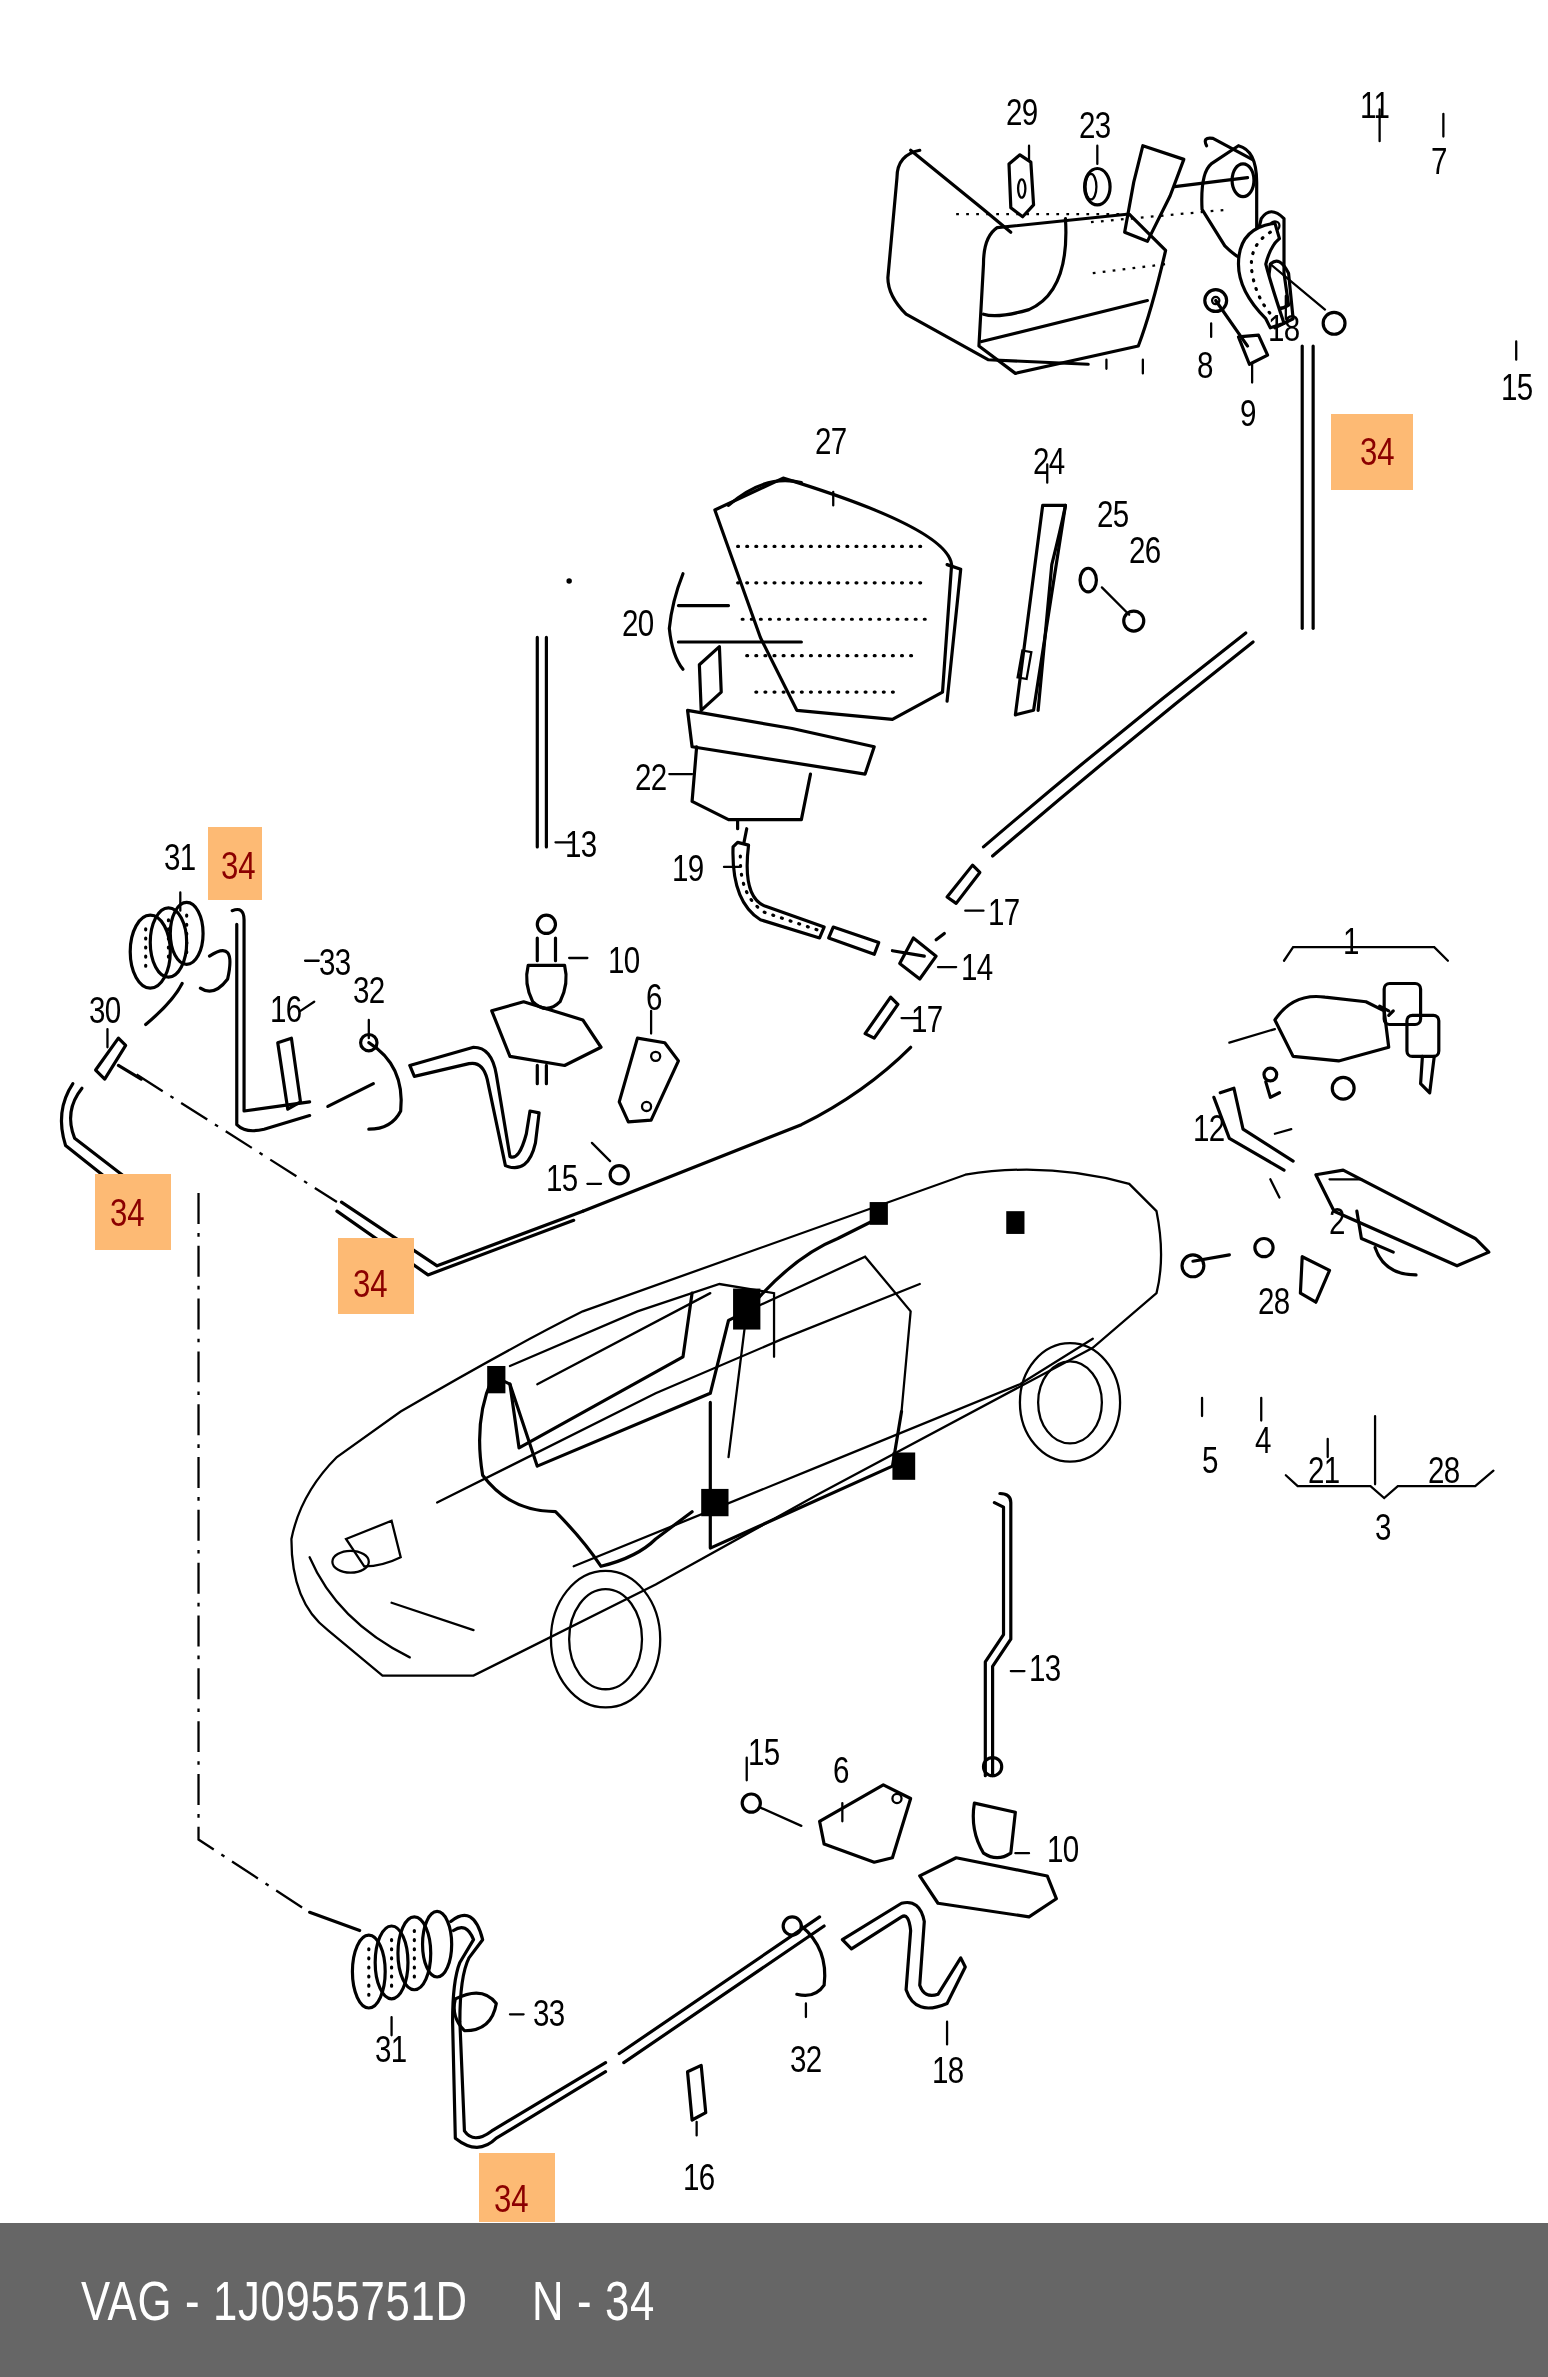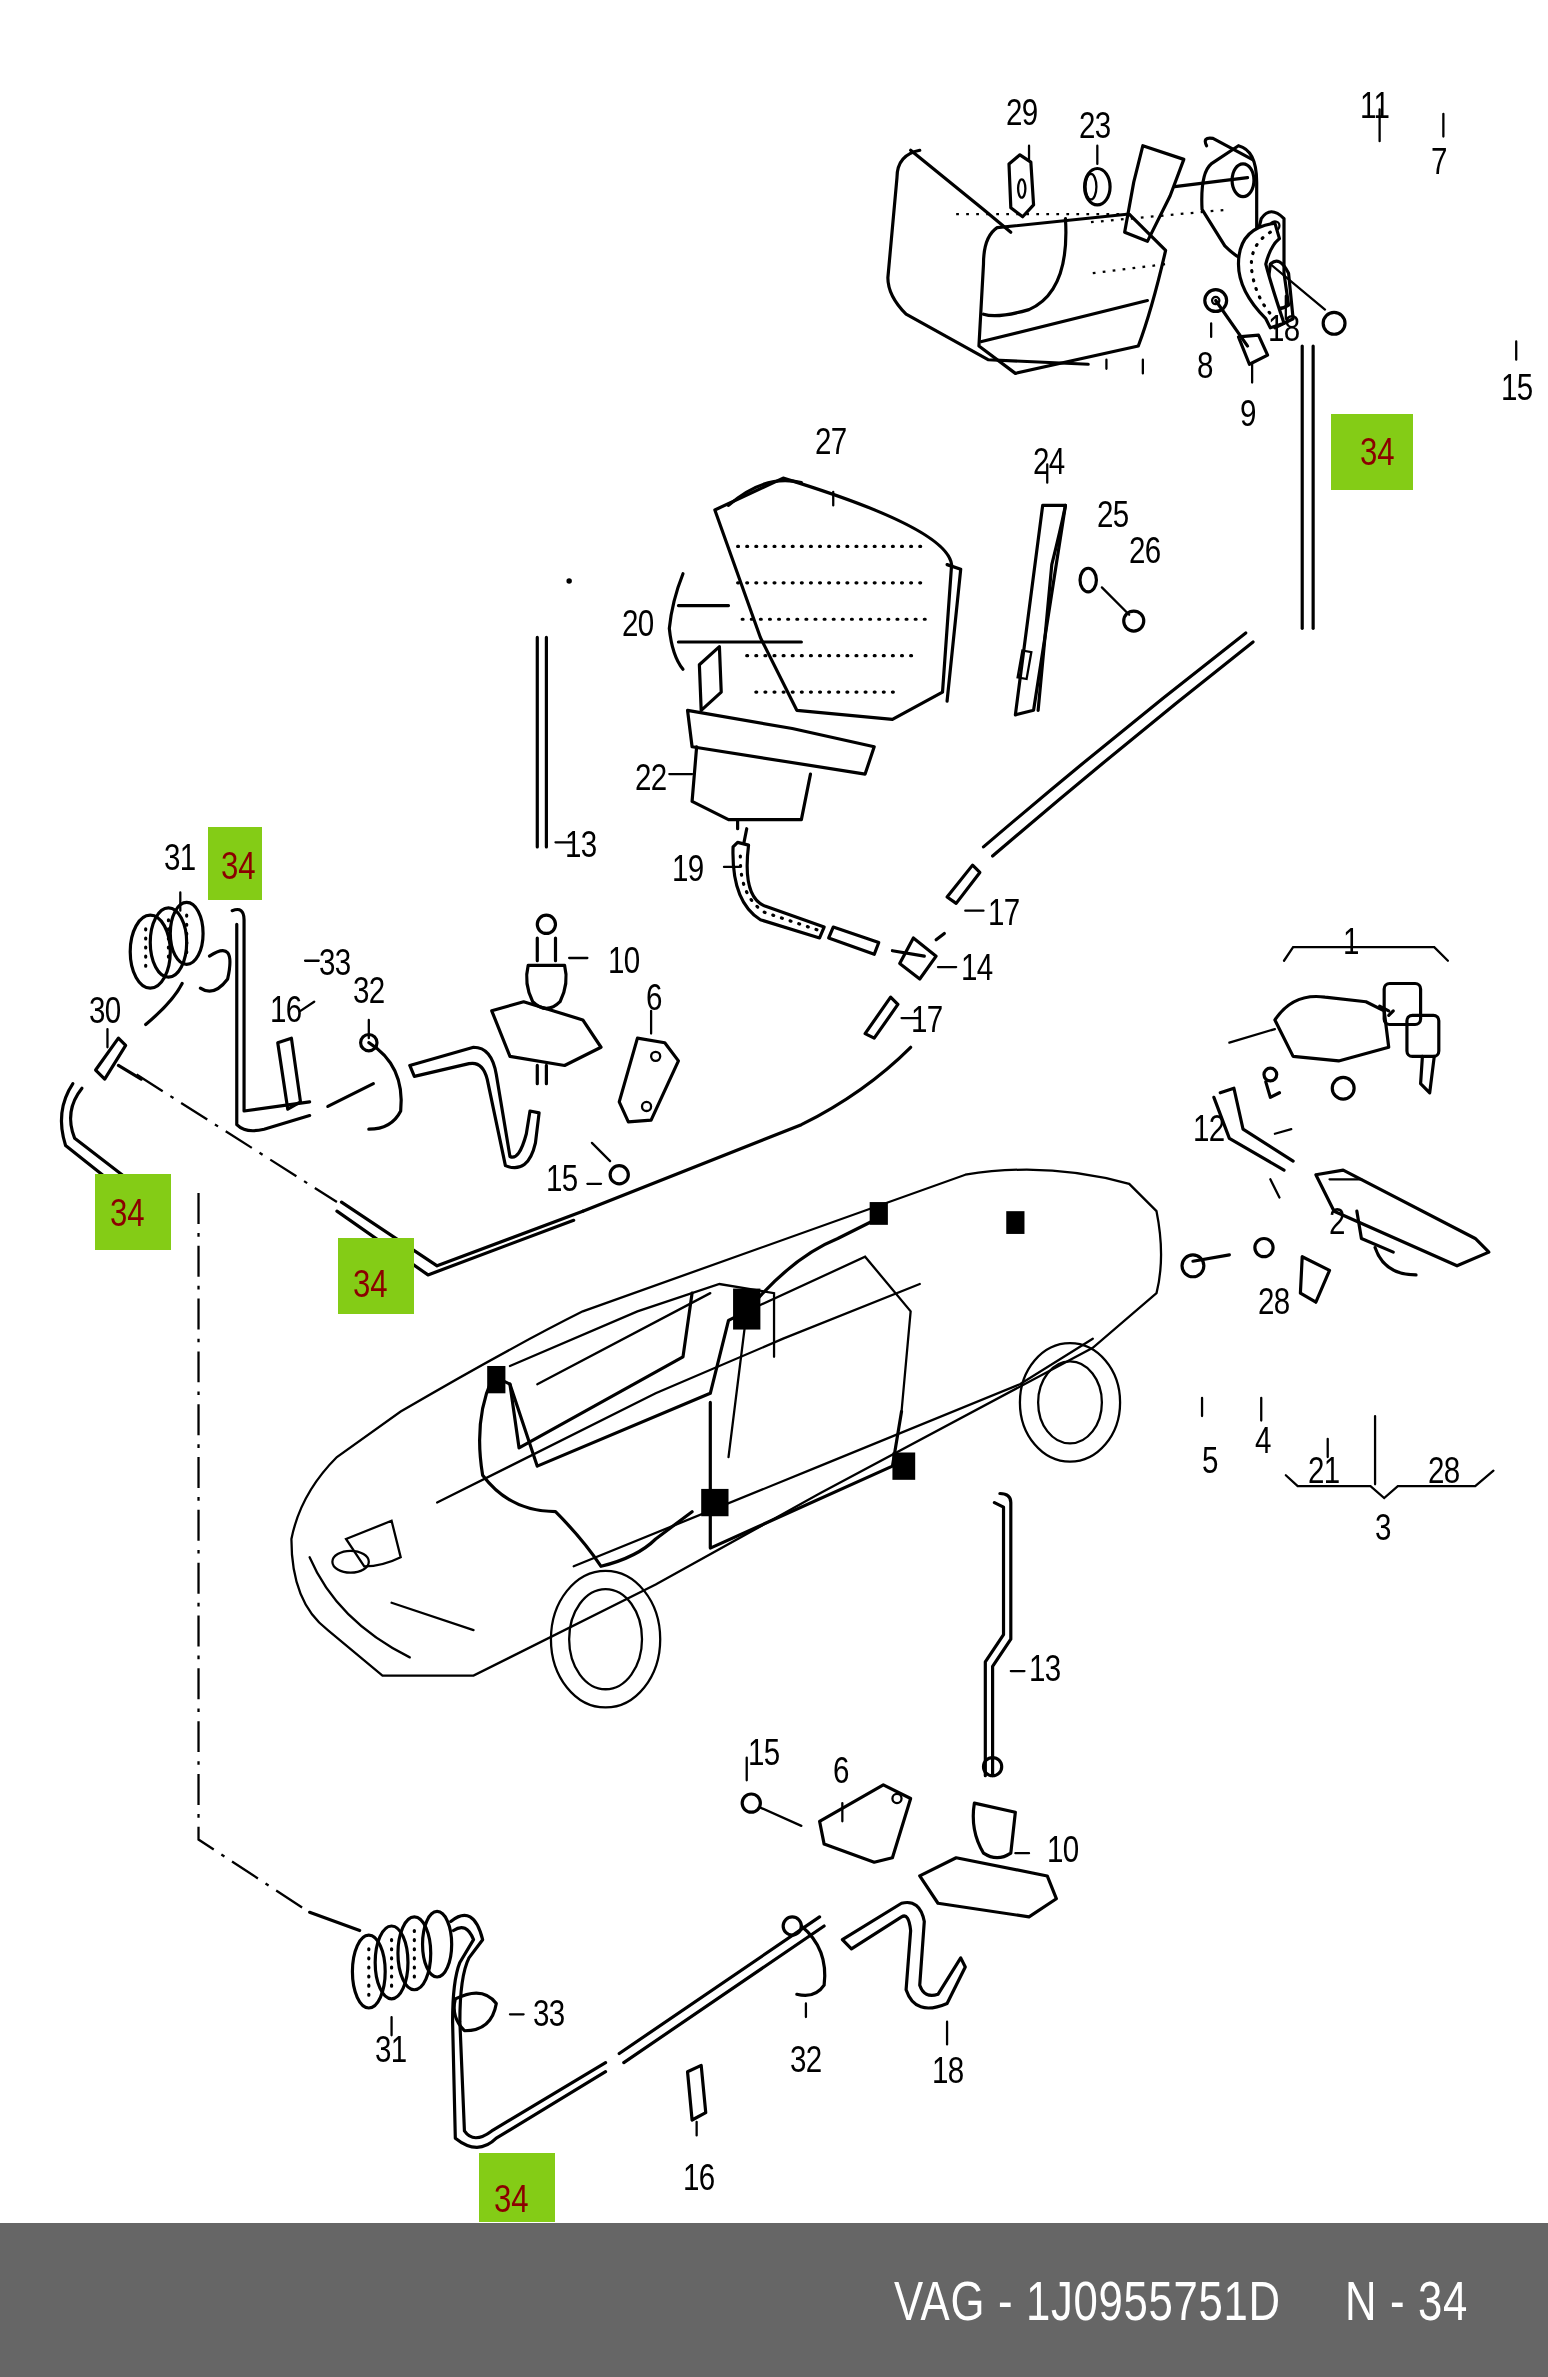--- a/index.html
+++ b/index.html
@@ -8,25 +8,25 @@
   #diagram { position:absolute; left:0; top:0; width:1549px; height:2222px; }
   #diagram .ln { fill:none; stroke:#000; stroke-width:3.5; stroke-linecap:round; stroke-linejoin:round; }
   #diagram .thin { fill:none; stroke:#000; stroke-width:2.5; stroke-linecap:round; }
   #diagram .dash { fill:none; stroke:#000; stroke-width:2.5; stroke-dasharray:34 10 4 10; }
   #diagram .dot { fill:none; stroke:#000; stroke-width:2.5; stroke-dasharray:3 8; }
   #diagram .hose { fill:#fff; stroke:#000; stroke-width:3.5; stroke-linejoin:round; }
   #diagram .fill { fill:#000; }
   #diagram .speck { fill:none; stroke:#000; stroke-width:3.5; stroke-dasharray:1 9; stroke-linecap:round; }
   .lbl { position:absolute; font-size:36px; color:#000; line-height:1;
          transform:scaleX(0.82); transform-origin:left top; letter-spacing:-0.9px; white-space:nowrap; }
-  .hl { position:absolute; background:#84cc16; }
+  .hl { position:absolute; background:#fdba74; }
   .hl .hl-text { position:absolute; color:#8b0000; font-size:38px; line-height:1;
          transform:scaleX(0.82); transform-origin:left top; white-space:nowrap; }
   #footer { position:absolute; left:0; top:2223px; width:1549px; height:155px; background:#666666;
-            color:#ffffff; display:flex; align-items:center; justify-content:flex-end; }
+            color:#ffffff; display:flex; align-items:center; justify-content:flex-start; }
   #footer .ft { font-size:56px; transform:scaleX(0.78); white-space:pre; letter-spacing:0.9px; }
 </style>
 </head>
 <body>
 
 <svg id="diagram" viewBox="0 0 1701 2440" xmlns="http://www.w3.org/2000/svg">
 
   <g>
     <path class="ln" d="M1010 165 Q985 170 985 195 L975 305 Q975 325 995 345 L1085 395 L1195 400"></path>
     <path class="ln" d="M1000 165 L1080 230 L1110 255"></path>

